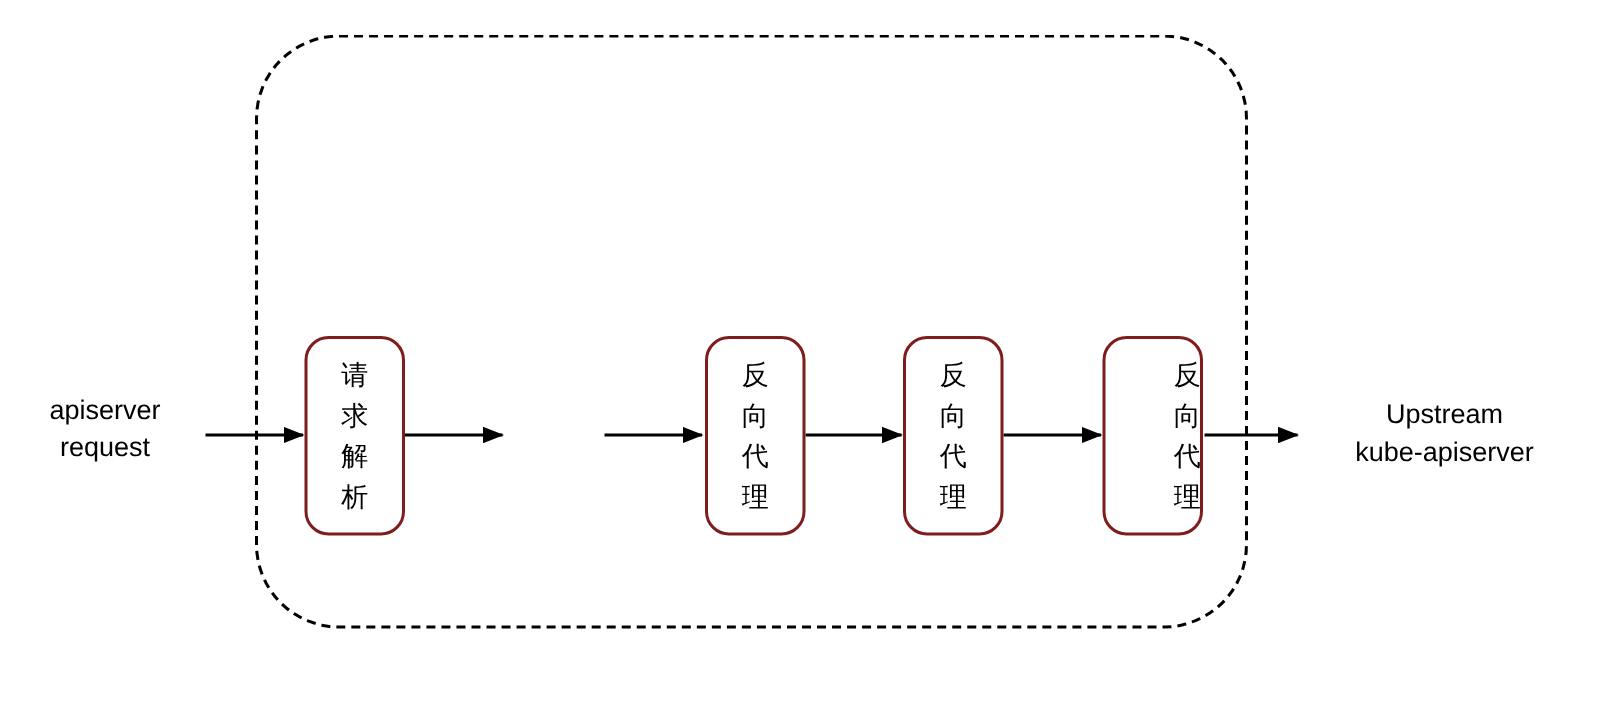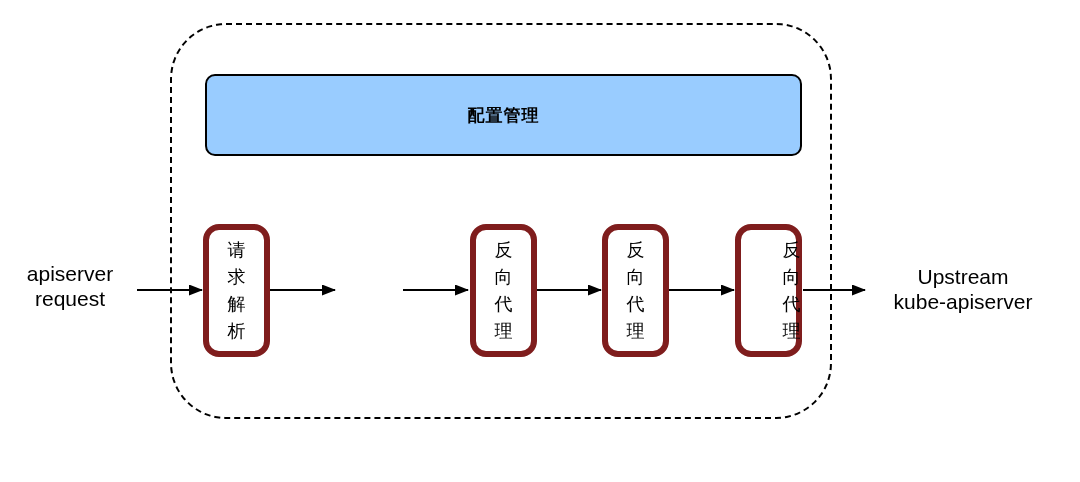--- a/index.html
+++ b/index.html
@@ -51,21 +51,21 @@
     font-size: 17px;
     font-weight: 600;
     letter-spacing: 1px;
   }
   .stage {
     position: absolute;
     top: 224px;
     width: 67px;
     height: 133px;
     background: #ffffff;
-    border: 6px solid #7f1d1d;
+    border: 2px solid #7f1d1d;
     border-radius: 16px;
     box-sizing: border-box;
     display: flex;
     align-items: center;
     justify-content: center;
   }
   .stage .label {
     width: 1.05em;
     font-size: 18px;
     line-height: 27px;
@@ -73,21 +73,21 @@
     word-break: break-all;
     font-weight: 500;
   }
   .stage.s1 { left: 203px; }
   .stage.s2 { left: 336px; }
   .stage.s3 { left: 470px; }
   .stage.s4 { left: 602px; }
   .stage.s5 { left: 735px; padding-left: 46px; }
   .endpoint-label {
     position: absolute;
-    font-size: 21px;
+    font-size: 18px;
     line-height: 25px;
     text-align: center;
     white-space: pre-line;
   }
   .endpoint-label.left {
     left: 0px;
     top: 261px;
     width: 140px;
   }
   .endpoint-label.right {
@@ -110,23 +110,20 @@
     <line x1="137" y1="290" x2="202" y2="290" stroke="#000000" stroke-width="2" marker-end="url(#arrowhead)"></line>
     <line x1="270" y1="290" x2="335" y2="290" stroke="#000000" stroke-width="2" marker-end="url(#arrowhead)"></line>
     <line x1="403" y1="290" x2="468" y2="290" stroke="#000000" stroke-width="2" marker-end="url(#arrowhead)"></line>
     <line x1="537" y1="290" x2="601" y2="290" stroke="#000000" stroke-width="2" marker-end="url(#arrowhead)"></line>
     <line x1="669" y1="290" x2="734" y2="290" stroke="#000000" stroke-width="2" marker-end="url(#arrowhead)"></line>
     <line x1="803" y1="290" x2="865" y2="290" stroke="#000000" stroke-width="2" marker-end="url(#arrowhead)"></line>
   </svg>
 
   <div class="boundary"></div>
 
-  <div class="config-box" style="background-color: rgb(153, 204, 255);">
-    <span class="label">配置管理</span>
-  </div>
 
   <div class="stage s1">
     <span class="label">请求解析</span>
   </div>
   <div class="stage s3">
     <span class="label">反向代理</span>
   </div>
   <div class="stage s4">
     <span class="label">反向代理</span>
   </div>

